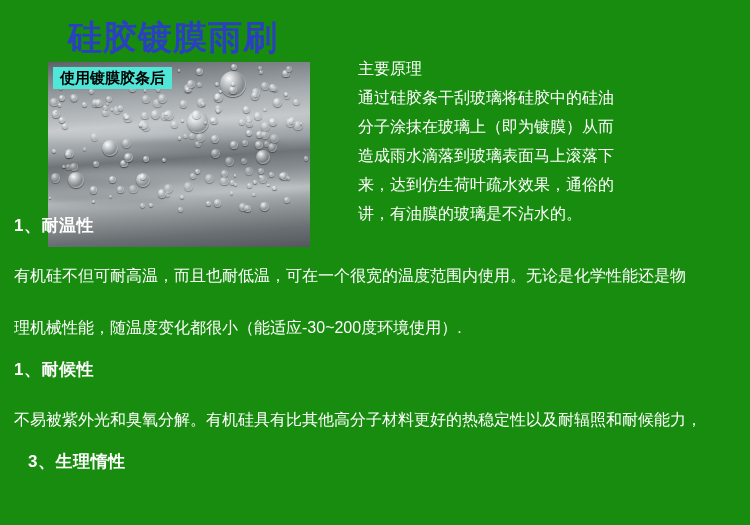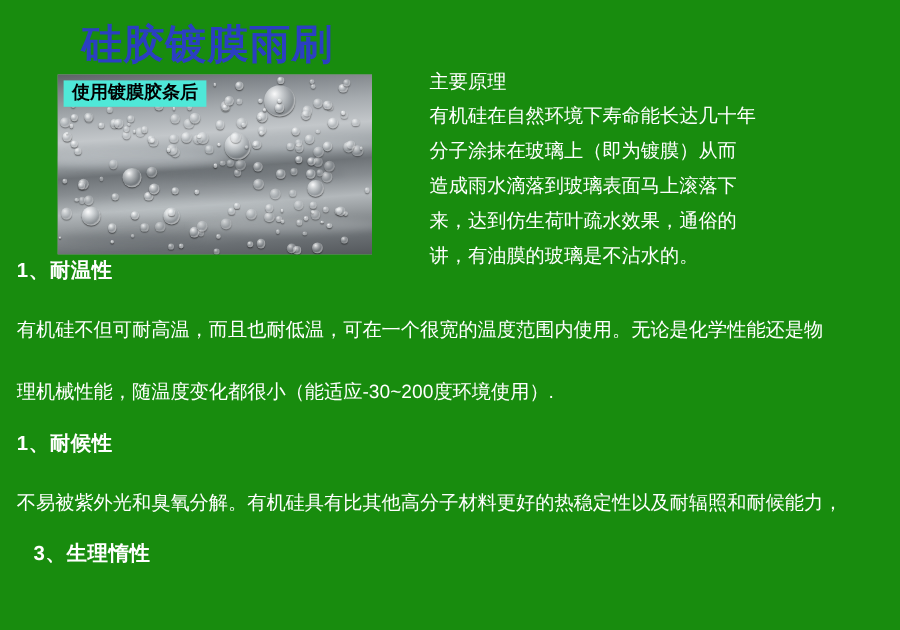--- a/index.html
+++ b/index.html
@@ -33,21 +33,21 @@
     line-height: 1;
     white-space: nowrap;
   }
 
   
   #photo {
     position: absolute;
     left: 48px;
     top: 62px;
     width: 262px;
-    height: 150px;
+    height: 185px;
     overflow: hidden;
     background: #8f9396;
   }
   #photo .glass {
     position: absolute;
     inset: 0;
     background:
       linear-gradient(176deg,
         #5d6166 0%,
         #7c8186 8%,
@@ -324,21 +324,21 @@
         <div class="drop" style="left: 168.444px; top: 47.2549px; width: 3.86587px; height: 3.86587px; opacity: 0.99;"></div>
         <div class="drop" style="left: 130.037px; top: 145.253px; width: 4.54132px; height: 4.54132px; opacity: 0.75;"></div>
         <div class="drop" style="left: 152.962px; top: 39.6117px; width: 4.47106px; height: 4.47106px; opacity: 0.79;"></div>
         <div class="drop" style="left: 162.576px; top: 72.5824px; width: 8.66262px; height: 8.66262px; opacity: 0.84;"></div>
       </div>
     <div id="photo-label">使用镀膜胶条后</div>
   </div>
 
   <div id="principle">
     <span class="ph">主要原理</span>
-    <span class="pl">有机硅在自然环境下寿命能长达几十年</span>
+    <span class="pl">通过硅胶条干刮玻璃将硅胶中的硅油</span>
     <span class="pl">分子涂抹在玻璃上（即为镀膜）从而</span>
     <span class="pl">造成雨水滴落到玻璃表面马上滚落下</span>
     <span class="pl">来，达到仿生荷叶疏水效果，通俗的</span>
     <span class="pl">讲，有油膜的玻璃是不沾水的。</span>
   </div>
 
   <div id="body-sections">
 
     <div class="section">
       <div class="sec-heading">1、耐温性</div>

